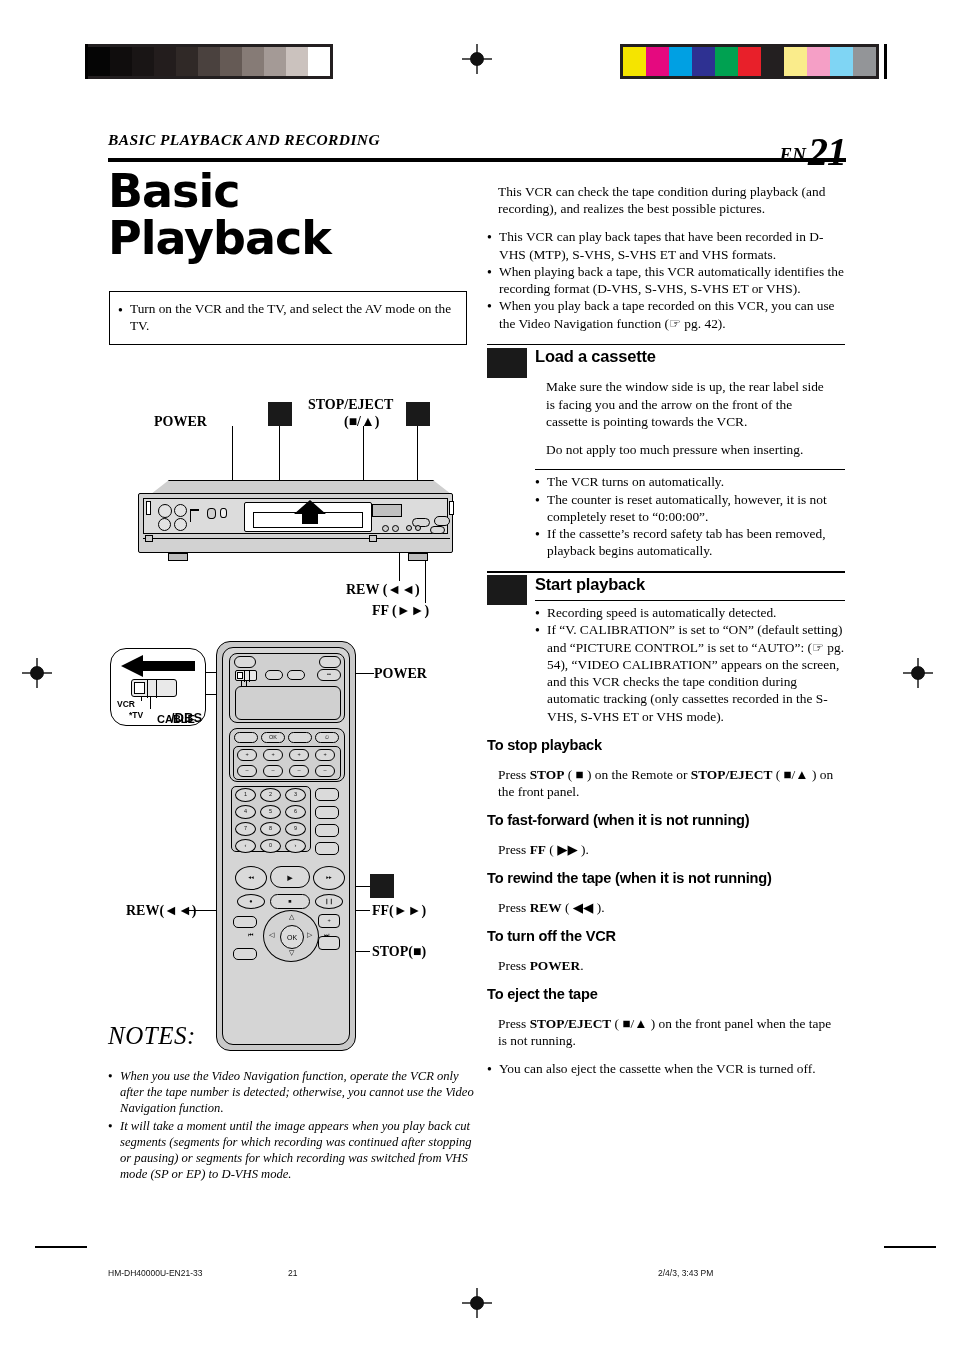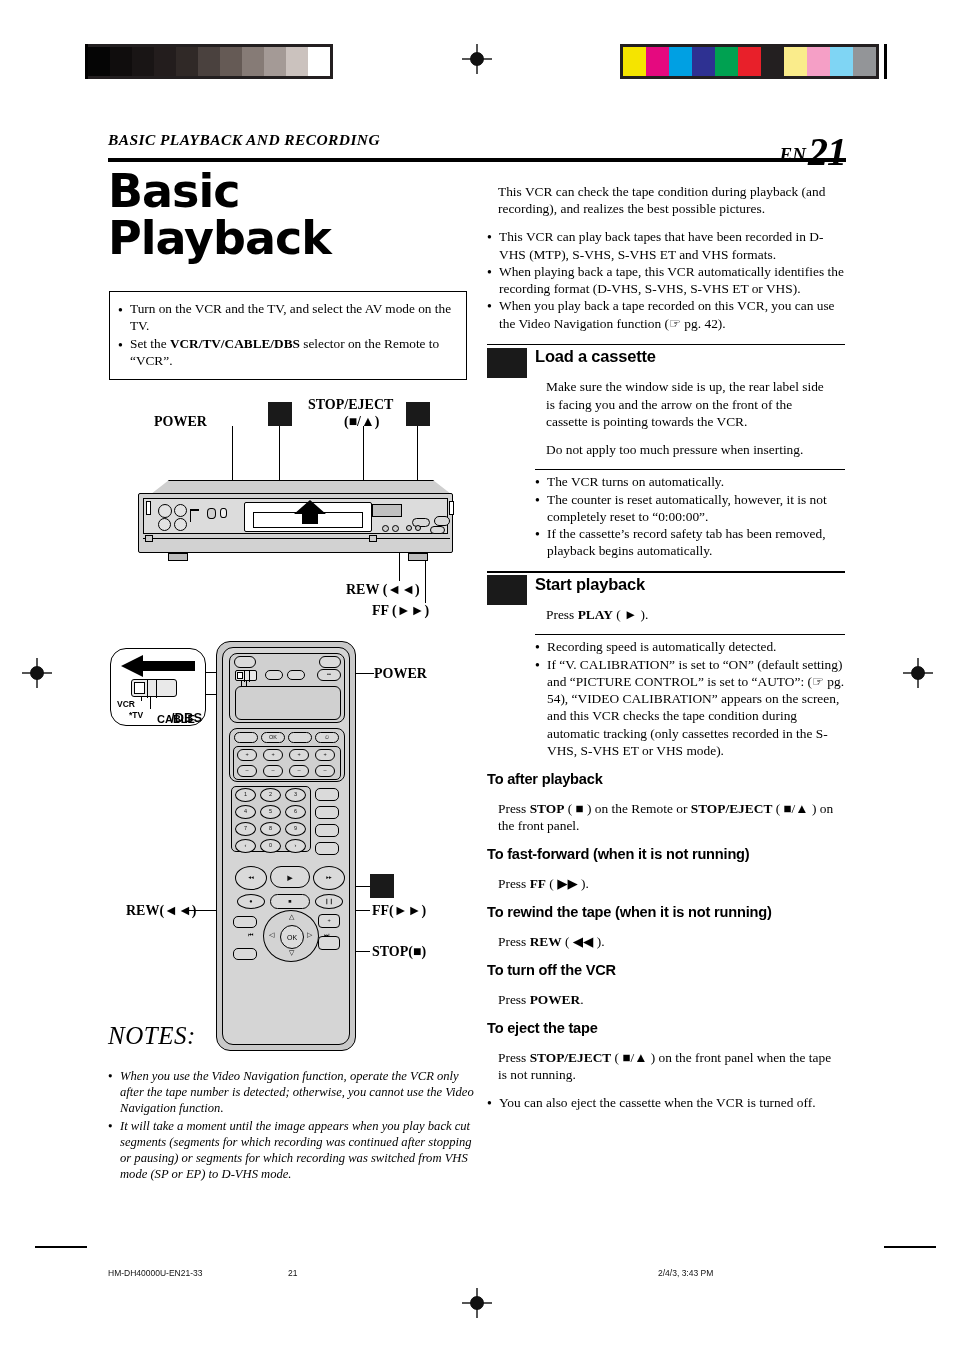--- a/index.html
+++ b/index.html
@@ -181,21 +181,20 @@
   <div id="head-rule"></div>
 
   <div id="big-title">
     <div>Basic</div>
     <div>Playback</div>
   </div>
 
   <div id="prep-box">
     <ul>
       <li>Turn on the VCR and the TV, and select the AV mode on the TV.</li>
-      <li>Set the <b>VCR/TV/CABLE/DBS</b> selector on the Remote to “VCR”.</li>
     </ul>
   </div>
 
   <div id="vcr-fig">
 
     <span class="lbl" style="left:46px;top:22px;">POWER</span>
     <span class="lbl" style="left:200px;top:5px;">STOP/EJECT</span>
     <span class="lbl" style="left:236px;top:22px;">(■/▲)</span>
     <span class="lbl" style="left:238px;top:190px;">REW (◄◄)</span>
     <span class="lbl" style="left:264px;top:211px;text-align:right;">FF (►►)</span>
@@ -452,31 +451,30 @@
           <li>If the cassette’s record safety tab has been removed, playback begins automatically.</li>
         </ul>
       </div>
     </div>
 
     <div class="sec">
       <div class="sec-rule"></div>
       <div class="stepmark"></div>
       <div class="sec-body">
         <h2>Start playback</h2>
-        <p><span>Press </span><b>PLAY</b><span> ( ► ).</span></p>
         <div class="thin-rule"></div>
         <ul>
           <li>Recording speed is automatically detected.</li>
           <li>If “V. CALIBRATION” is set to “ON” (default setting) and “PICTURE CONTROL” is set to “AUTO”: (☞ pg. 54), “VIDEO CALIBRATION” appears on the screen, and this VCR checks the tape condition during automatic tracking (only cassettes recorded in the S-VHS, S-VHS ET or VHS mode).</li>
         </ul>
       </div>
     </div>
 
     <div>
-      <div class="sub">To after playback</div>
+      <div class="sub">To stop playback</div>
       <p>Press <b>STOP</b> ( ■ ) on the Remote or <b>STOP/EJECT</b> ( ■/▲ ) on the front panel.</p>
     </div>
     <div>
       <div class="sub">To fast-forward (when it is not running)</div>
       <p>Press <b>FF</b> ( ▶▶ ).</p>
     </div>
     <div>
       <div class="sub">To rewind the tape (when it is not running)</div>
       <p>Press <b>REW</b> ( ◀◀ ).</p>
     </div>

